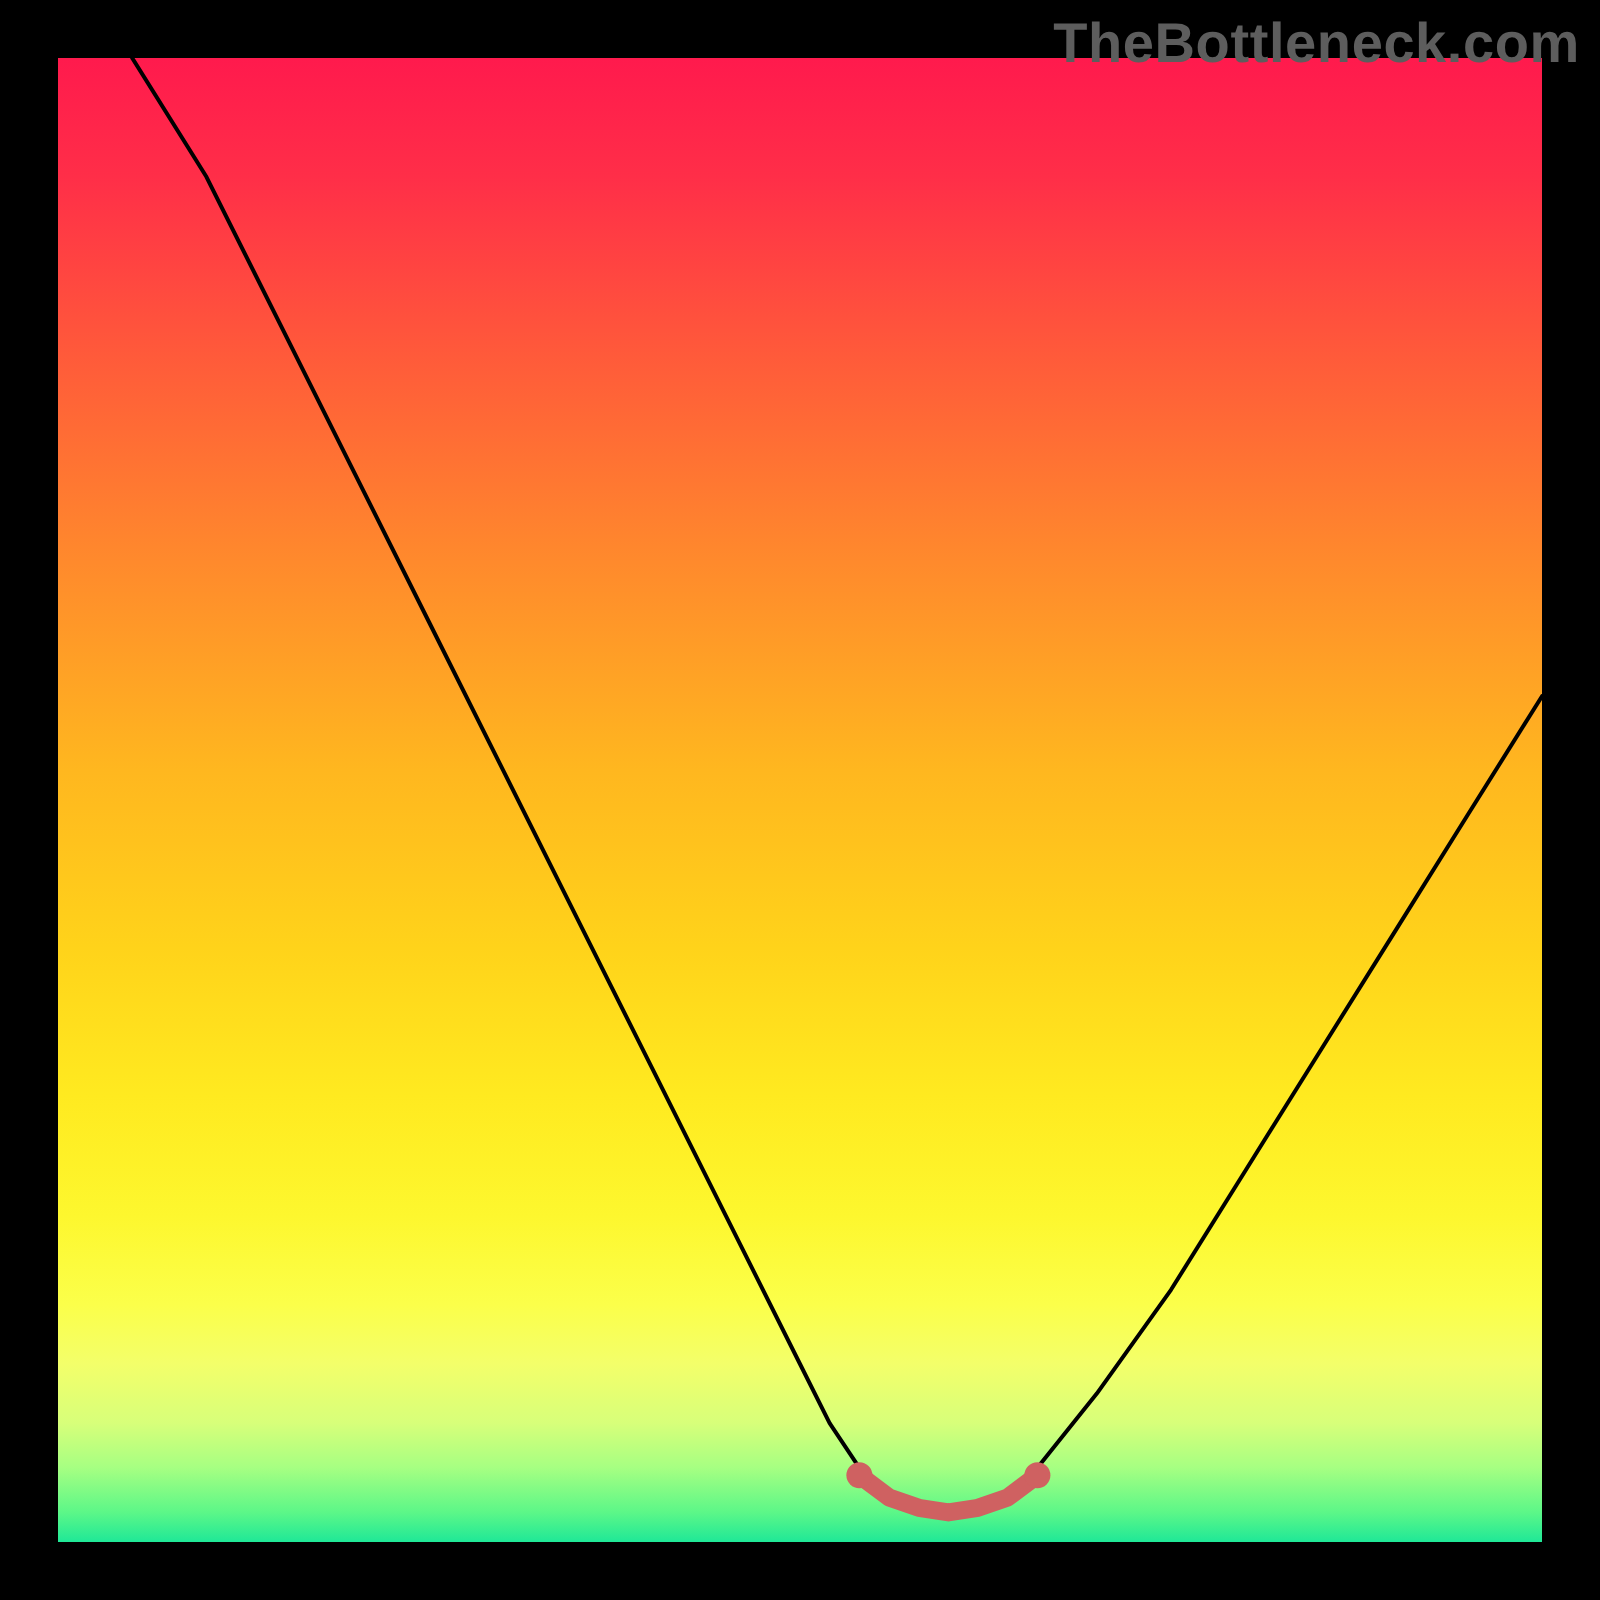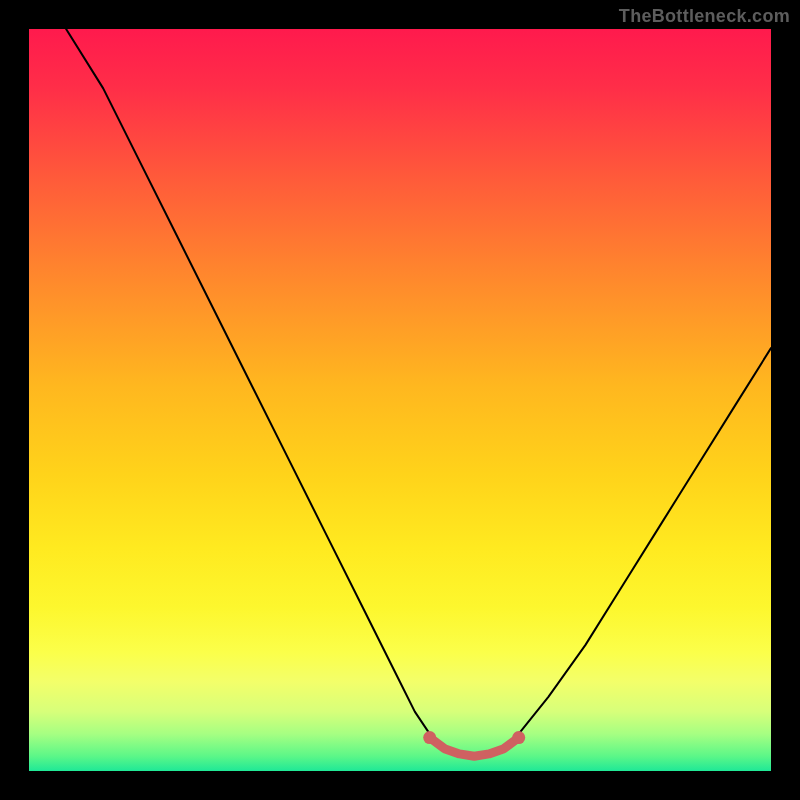--- a/index.html
+++ b/index.html
@@ -40,21 +40,21 @@
       #a6ff82 95%,
       #5cf788 98%,
       #1fe897 100%
     );
   }
   .watermark {
     position: absolute;
     top: 6px;
     right: 10px;
     font-family: Arial, Helvetica, sans-serif;
-    font-size: 18px;
+    font-size: 28px;
     font-weight: 600;
     color: #5d5d5d;
     letter-spacing: 0.3px;
   }
   svg.curve {
     position: absolute;
     left: 0;
     top: 0;
     width: 742px;
     height: 742px;

